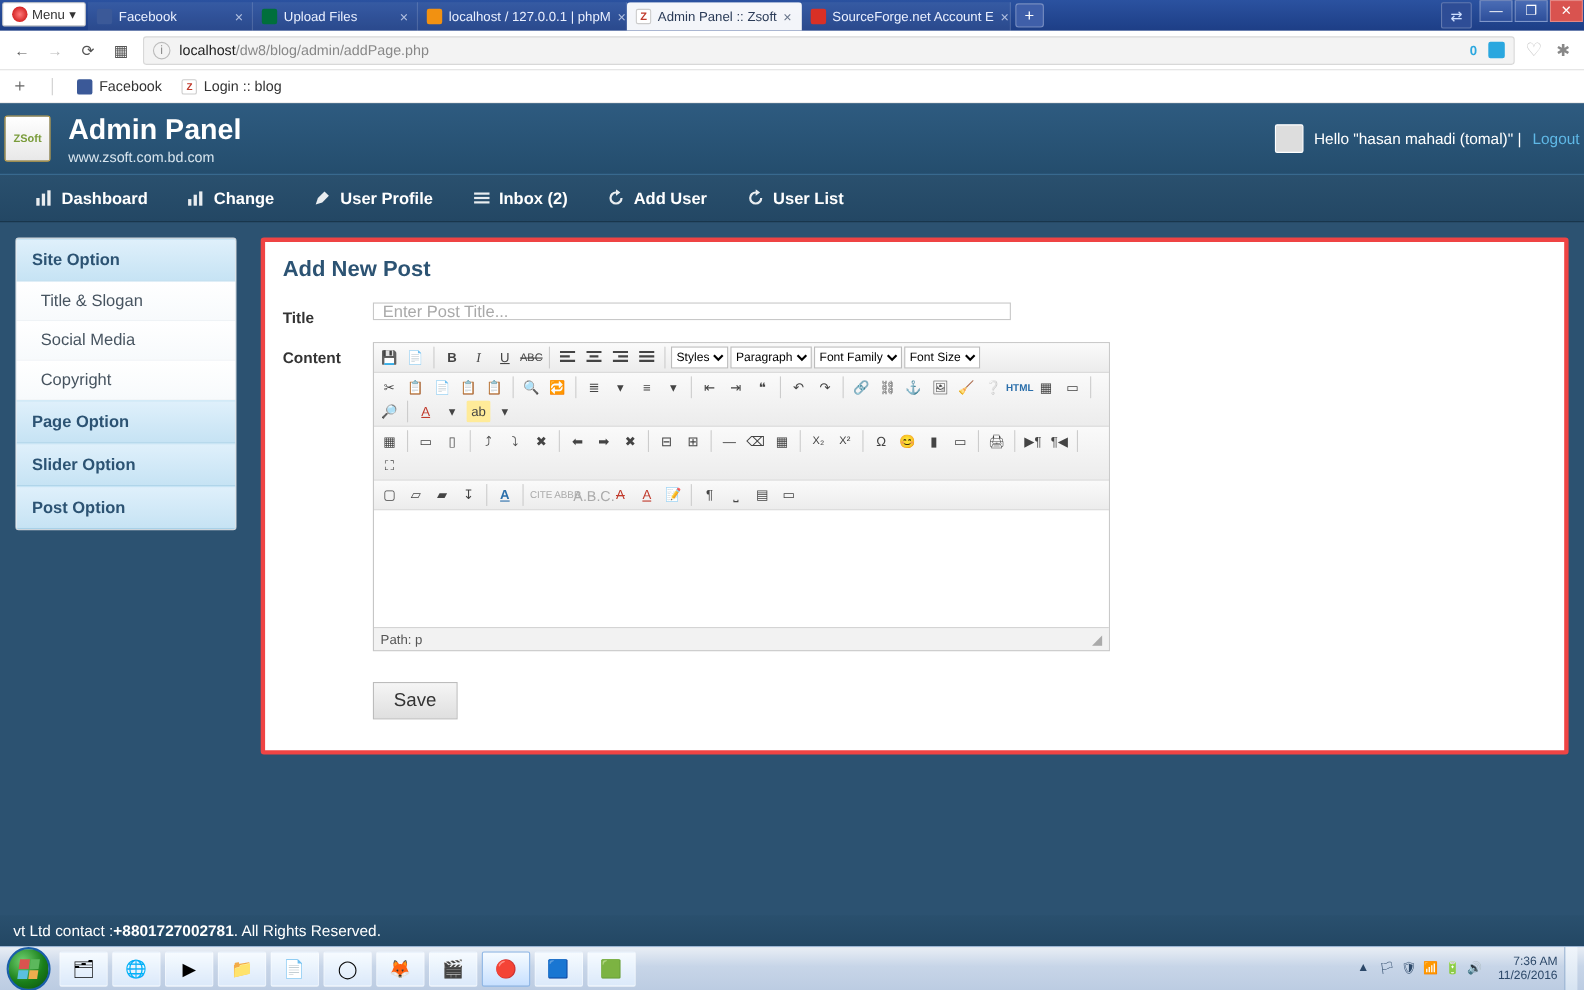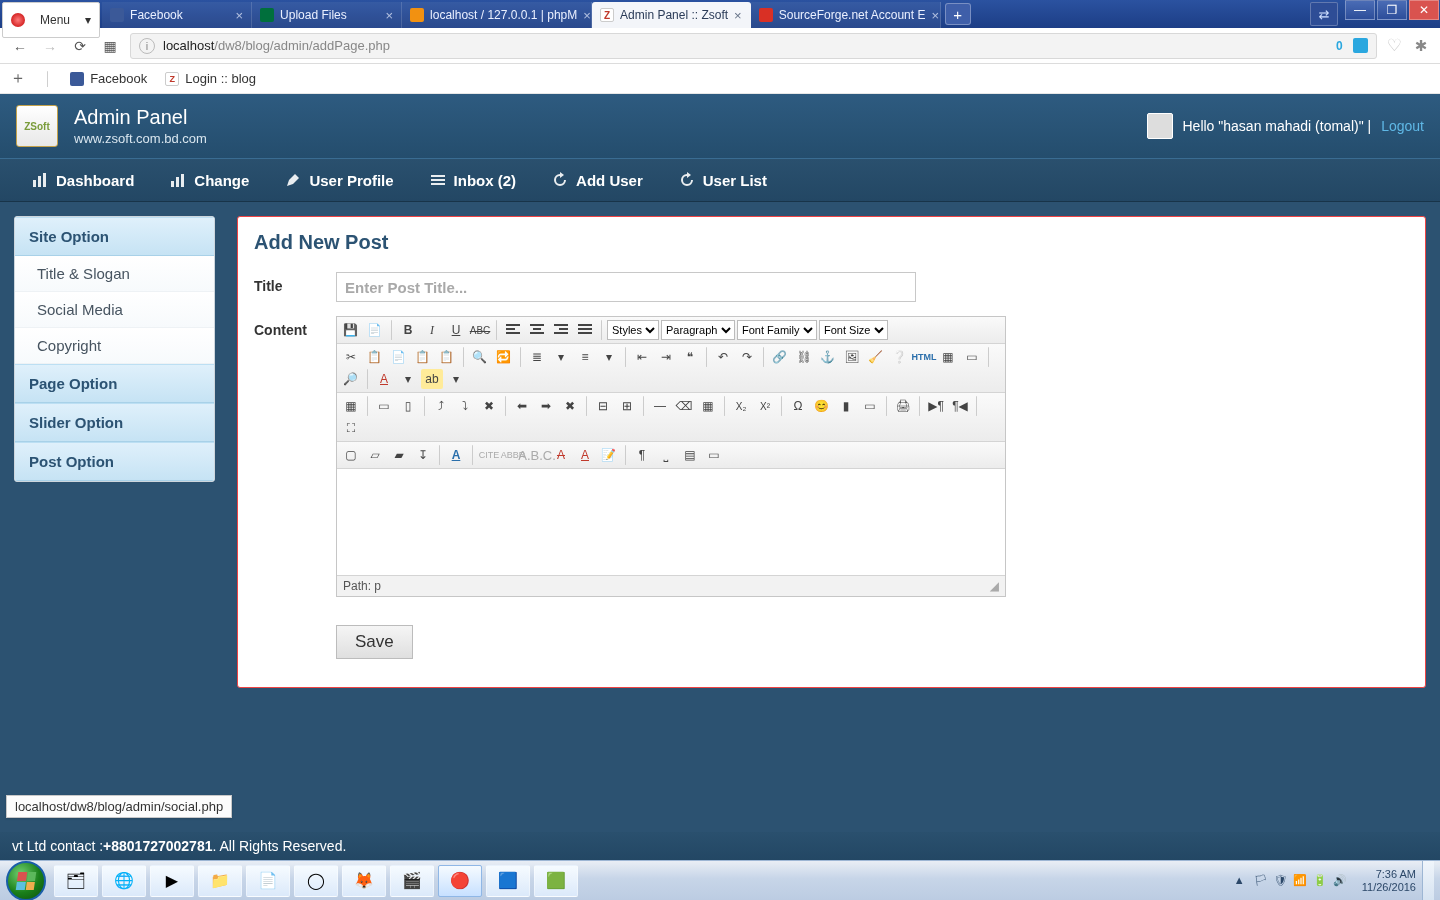--- a/index.html
+++ b/index.html
@@ -1,20 +1,20 @@
 <!DOCTYPE html>
 <html><head>
 <meta charset="utf-8">
 <style>
 * { margin: 0; padding: 0; box-sizing: border-box; font-family: Arial, Helvetica, sans-serif; }
 html, body { width: 1440px; height: 900px; overflow: hidden; background: #f0f0f0; }
 
 
 .titlebar { height: 28px; background: linear-gradient(#2b52a0,#1d3e86); display: flex; align-items: stretch; color: #fff; }
-.opera-menu { display:flex; align-items:center; gap:15px; background:#fff; padding:0 8px; border:1px solid #ccc; margin:2px 0 0 2px; border-radius:2px; color:#333; font-size:12px; height:36px; }
+.opera-menu { display:flex; align-items:center; gap:4px; background:#fff; padding:0 8px; border:1px solid #ccc; margin:2px 0 0 2px; border-radius:2px; color:#333; font-size:12px; height:22px; }
 .opera-menu .o { width:14px; height:14px; border-radius:50%; background:radial-gradient(#ff7a7a,#c20000); display:inline-block; }
 .tabstrip { flex:1; display:flex; align-items:flex-end; padding-left:2px; overflow:hidden; }
 .tab { display:flex; align-items:center; gap:6px; height:26px; max-width:190px; min-width:150px; padding:0 8px; font-size:12px; color:#eaf0ff; border-right:1px solid rgba(255,255,255,.15); background:rgba(255,255,255,.06); cursor:pointer; white-space:nowrap; overflow:hidden; text-overflow:ellipsis; }
 .tab.active { background:rgba(255,255,255,.95); color:#2a3b57; border-top-left-radius:3px; border-top-right-radius:3px; }
 .tab .fav { width:14px; height:14px; background:#888; border-radius:2px; flex:0 0 auto; }
 .tab .fav.fb { background:#3b5998; }
 .tab .fav.sf { background:#006f3c; }
 .tab .fav.pma { background:#f29111; }
 .tab .fav.z { background:#fff; color:#c0392b; display:flex;align-items:center;justify-content:center;font-weight:bold;font-size:10px;border:1px solid #ccc;}
 .tab .fav.gm { background:#d93025; }
@@ -41,45 +41,45 @@
 
 
 .bmbar { height:30px; background:#fff; border-bottom:1px solid #e7e7e7; display:flex; align-items:center; gap:18px; padding:0 10px; font-size:13px; color:#333; }
 .bmbar .add { font-size:16px; color:#666; cursor:pointer; }
 .bmbar .bm { display:flex; align-items:center; gap:6px; cursor:pointer; }
 .bm .ico { width:14px;height:14px; background:#3b5998; border-radius:2px; }
 .bm .ico.z { background:#fff;border:1px solid #ccc;color:#c0392b;display:flex;align-items:center;justify-content:center;font-size:9px;font-weight:bold;}
 
 
 .app { position:relative; height: calc(900px - 28px - 36px - 30px - 40px); background:#2c5271; }
-.app-header { height:64px; background:linear-gradient(#2e5b80,#244d6d); display:flex; align-items:center; padding:0 16px; color:#fff; }
+.app-header { height:64px; background:linear-gradient(#2e5b80,#244d6d); display:flex; align-items:center; padding:0 4px; color:#fff; }
 .logo { width:42px;height:42px; background:linear-gradient(#fff,#e8e8e8); border:1px solid #c4a24a; border-radius:3px;display:flex;align-items:center;justify-content:center;color:#7a9c3b;font-size:10px;font-weight:bold;}
 .brand { margin-left:16px; }
-.brand h1 { font-size:20px; font-weight:normal; }
+.brand h1 { font-size:26px; font-weight:bold; }
 .brand .sub { font-size:13px; color:#d9e6ef; margin-top:2px; }
 .header-right { margin-left:auto; display:flex; align-items:center; gap:10px; font-size:14px; }
 .header-right .avatar { width:26px;height:26px; background:#ddd; border:1px solid #fff; border-radius:2px; }
 .header-right a { color:#5fb8e6; text-decoration:none; }
 
 .app-nav { height:44px; background:linear-gradient(#2a506e,#234764); border-top:1px solid #3a6c92; border-bottom:1px solid #183449; display:flex; align-items:stretch; padding:0 14px; }
 .nav-item { display:flex; align-items:center; gap:8px; padding:0 18px; color:#fff; font-size:15px; font-weight:bold; cursor:pointer; }
 .nav-item .ni { width:16px;height:16px; opacity:.9; }
 
 .app-body { display:flex; align-items:flex-start; gap:22px; padding:14px; }
 
 .sidebar { width:201px; background:#fff; border:1px solid #cdd6dd; border-radius:3px; overflow:hidden; }
 .sidebar .sb-item { padding:10px 14px; font-size:15px; color:#333; border-bottom:1px solid #e8eef3; cursor:pointer; background:linear-gradient(#fff,#f4f8fb); }
 .sidebar .sb-item.head { font-weight:bold; color:#2c5373; background:linear-gradient(#dff0fb,#c6e3f4); border-top:1px solid #bcdff3; border-bottom:1px solid #a8d1e8; }
 .sidebar .sb-sub { padding:9px 14px 9px 22px; font-size:15px; color:#475460; border-bottom:1px solid #eef2f5; cursor:pointer; background:linear-gradient(#fff,#f7fafc); }
 
-.content { flex:1; background:#fff; border:1px solid #ef4444; border-radius:3px; padding:14px 16px 28px; min-height:440px; }
+.content { flex:1; background:#fff; border:4px solid #ef4444; border-radius:3px; padding:14px 16px 28px; min-height:440px; }
 .content h2 { color:#2c5373; font-size:20px; margin-bottom:18px; }
 .form-row { display:flex; align-items:flex-start; margin-bottom:14px; }
 .form-row label { width:82px; font-weight:bold; font-size:14px; color:#333; padding-top:6px; }
-.form-row input[type=text] { width:580px; height:30px; border:1px solid #c8c8c8; padding:0 8px; font-size:15px; color:#555;font-weight:bold; }
+.form-row input[type=text] { width:580px; height:16px; border:1px solid #c8c8c8; padding:0 8px; font-size:15px; color:#555; }
 .form-row input::placeholder { color:#a9a9a9; }
 
 .editor { width:670px; border:1px solid #c6c6c6; background:#f2f2f2; font-size:12px; }
 .toolbar { border-bottom:1px solid #d4d4d4; padding:3px; display:flex; flex-wrap:wrap; gap:2px; align-items:center; background:linear-gradient(#fafafa,#ececec); }
 .tbtn { width:22px; height:20px; border:1px solid transparent; display:flex;align-items:center;justify-content:center; font-size:12px; color:#444; cursor:pointer; border-radius:2px; }
 .tbtn.sep { width:1px; background:#ccc; margin:0 3px; border:none; cursor:default; }
 .tsel { height:20px; font-size:11px; border:1px solid #bcbcbc; background:#fff; max-width:90px; }
 .editor-body { background:#fff; min-height:106px; padding:6px; }
 .editor-path { background:#f2f2f2; border-top:1px solid #d4d4d4; padding:3px 6px; font-size:12px; color:#555; display:flex; }
 .editor-path .grip { margin-left:auto; color:#aaa; }
@@ -410,21 +410,20 @@
       <button class="save-btn">Save</button>
     </div>
   </div>
 
   <div class="app-footer">
     <span>vt Ltd contact : </span>
     <span class="strong">+8801727002781</span>
     <span>. All Rights Reserved.</span>
   </div>
 
-  <div class="statusbar-overlay">localhost/dw8/blog/admin/social.php</div>
 </div>
 
 <div class="taskbar">
   <div class="start">
     <div class="flag">
         <span></span>
         <span></span>
         <span></span>
         <span></span>
       </div>

